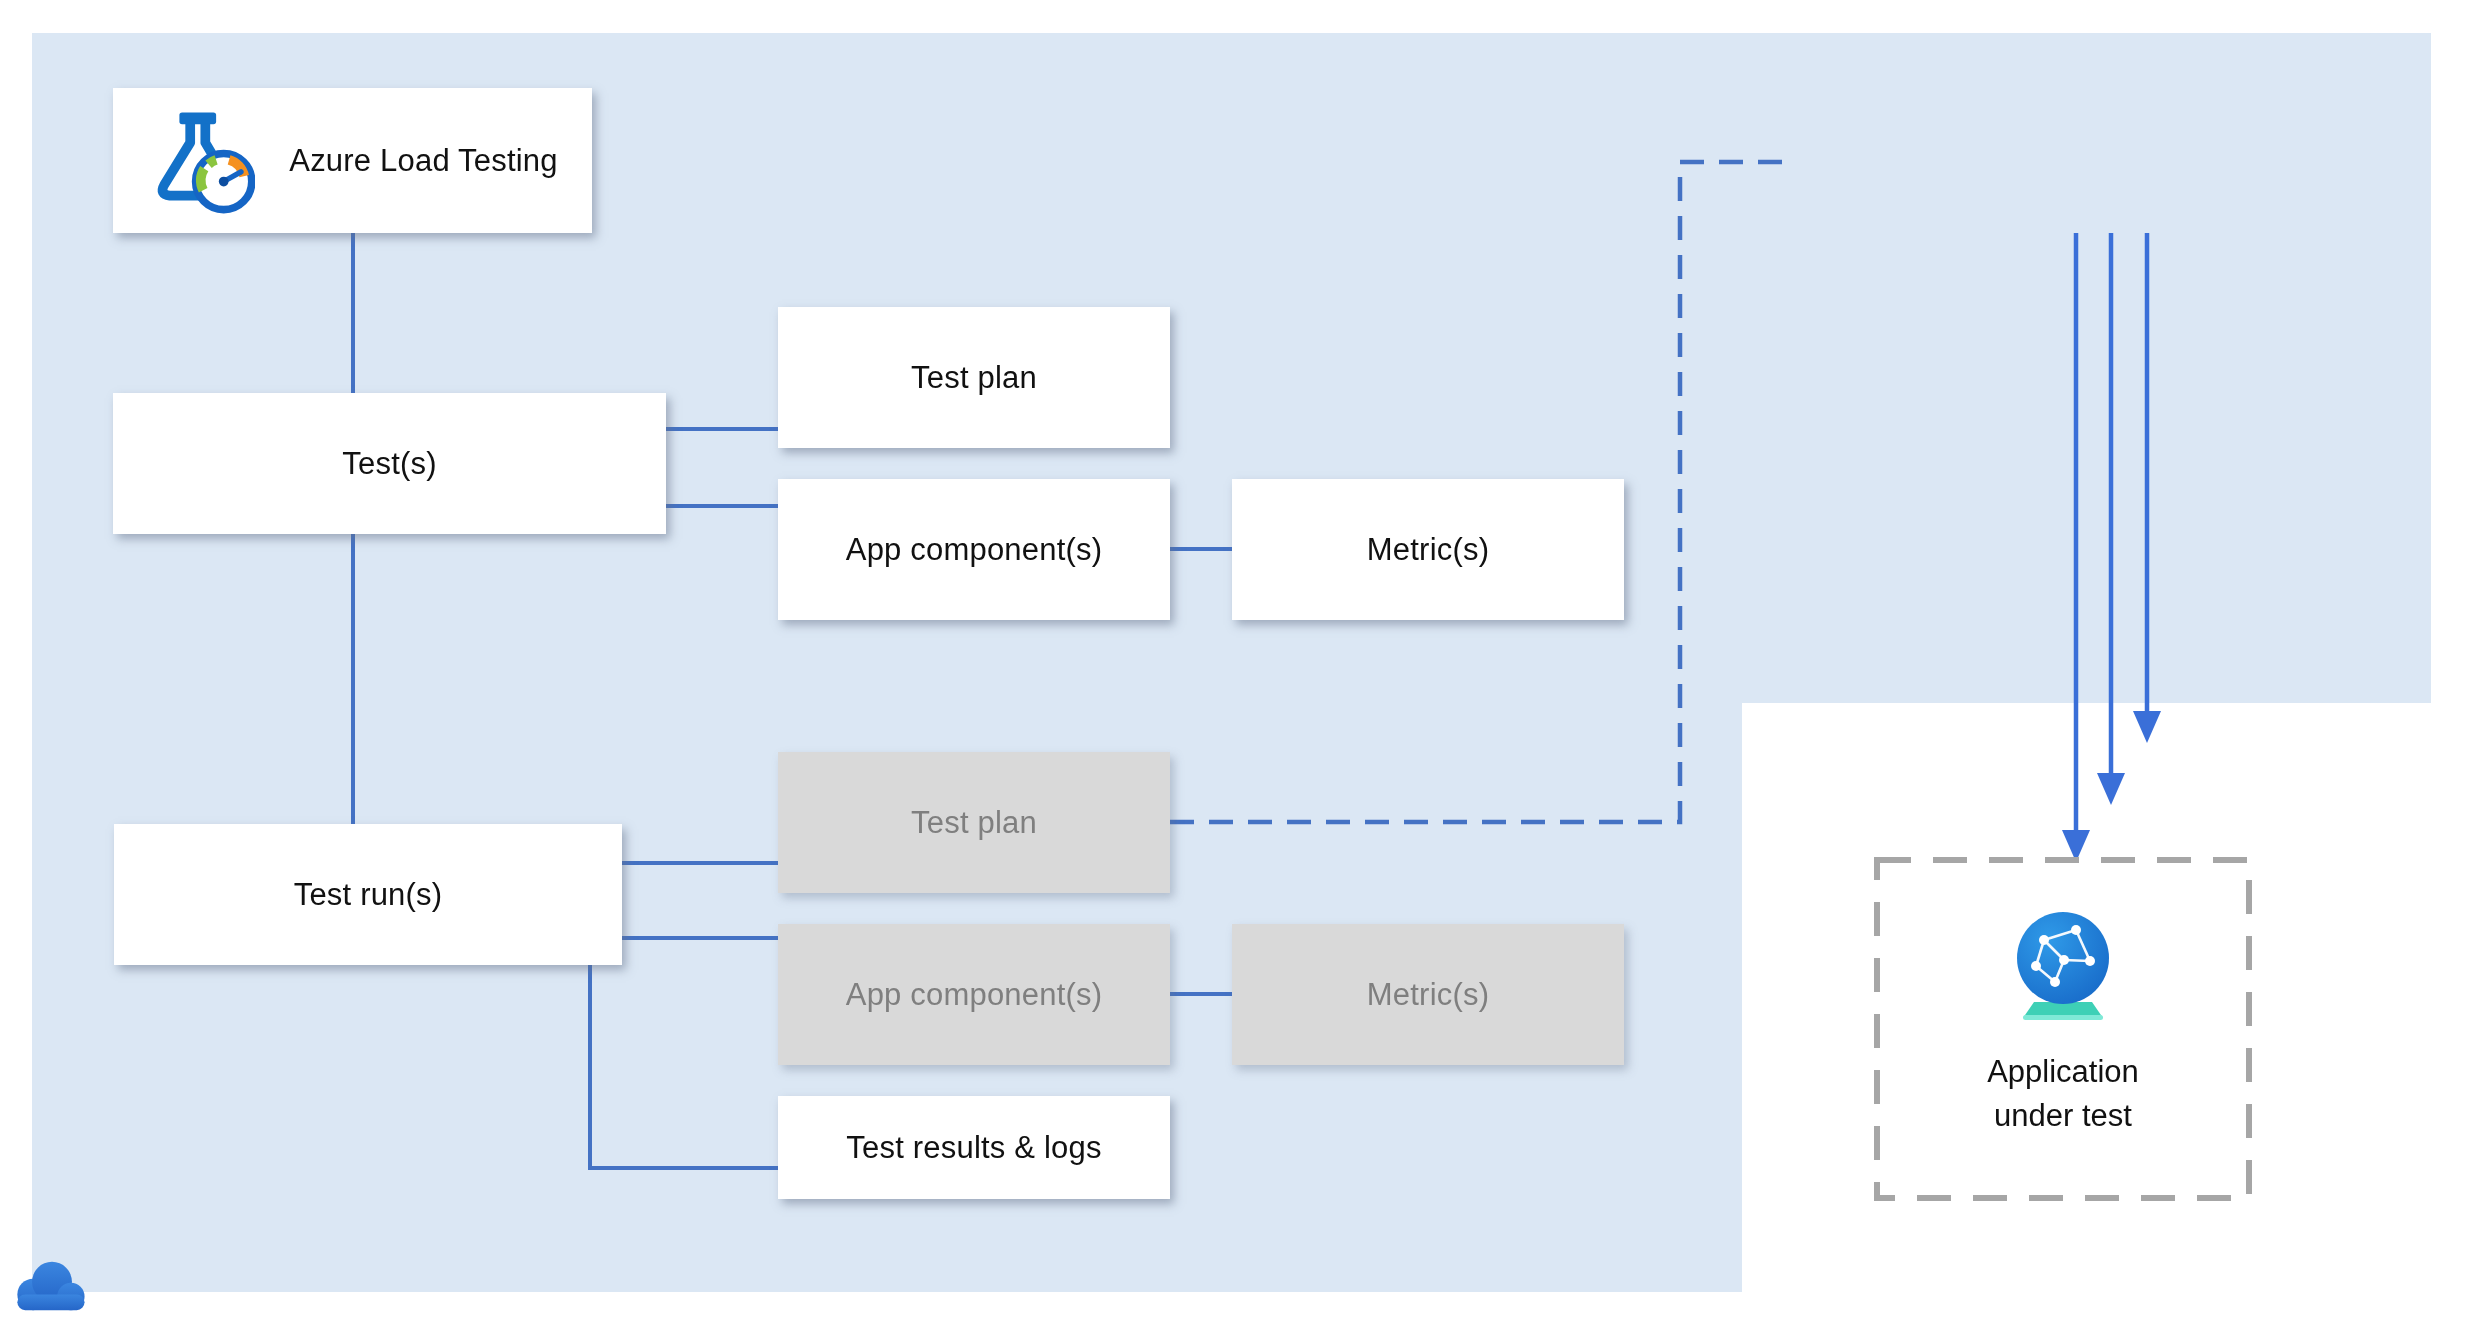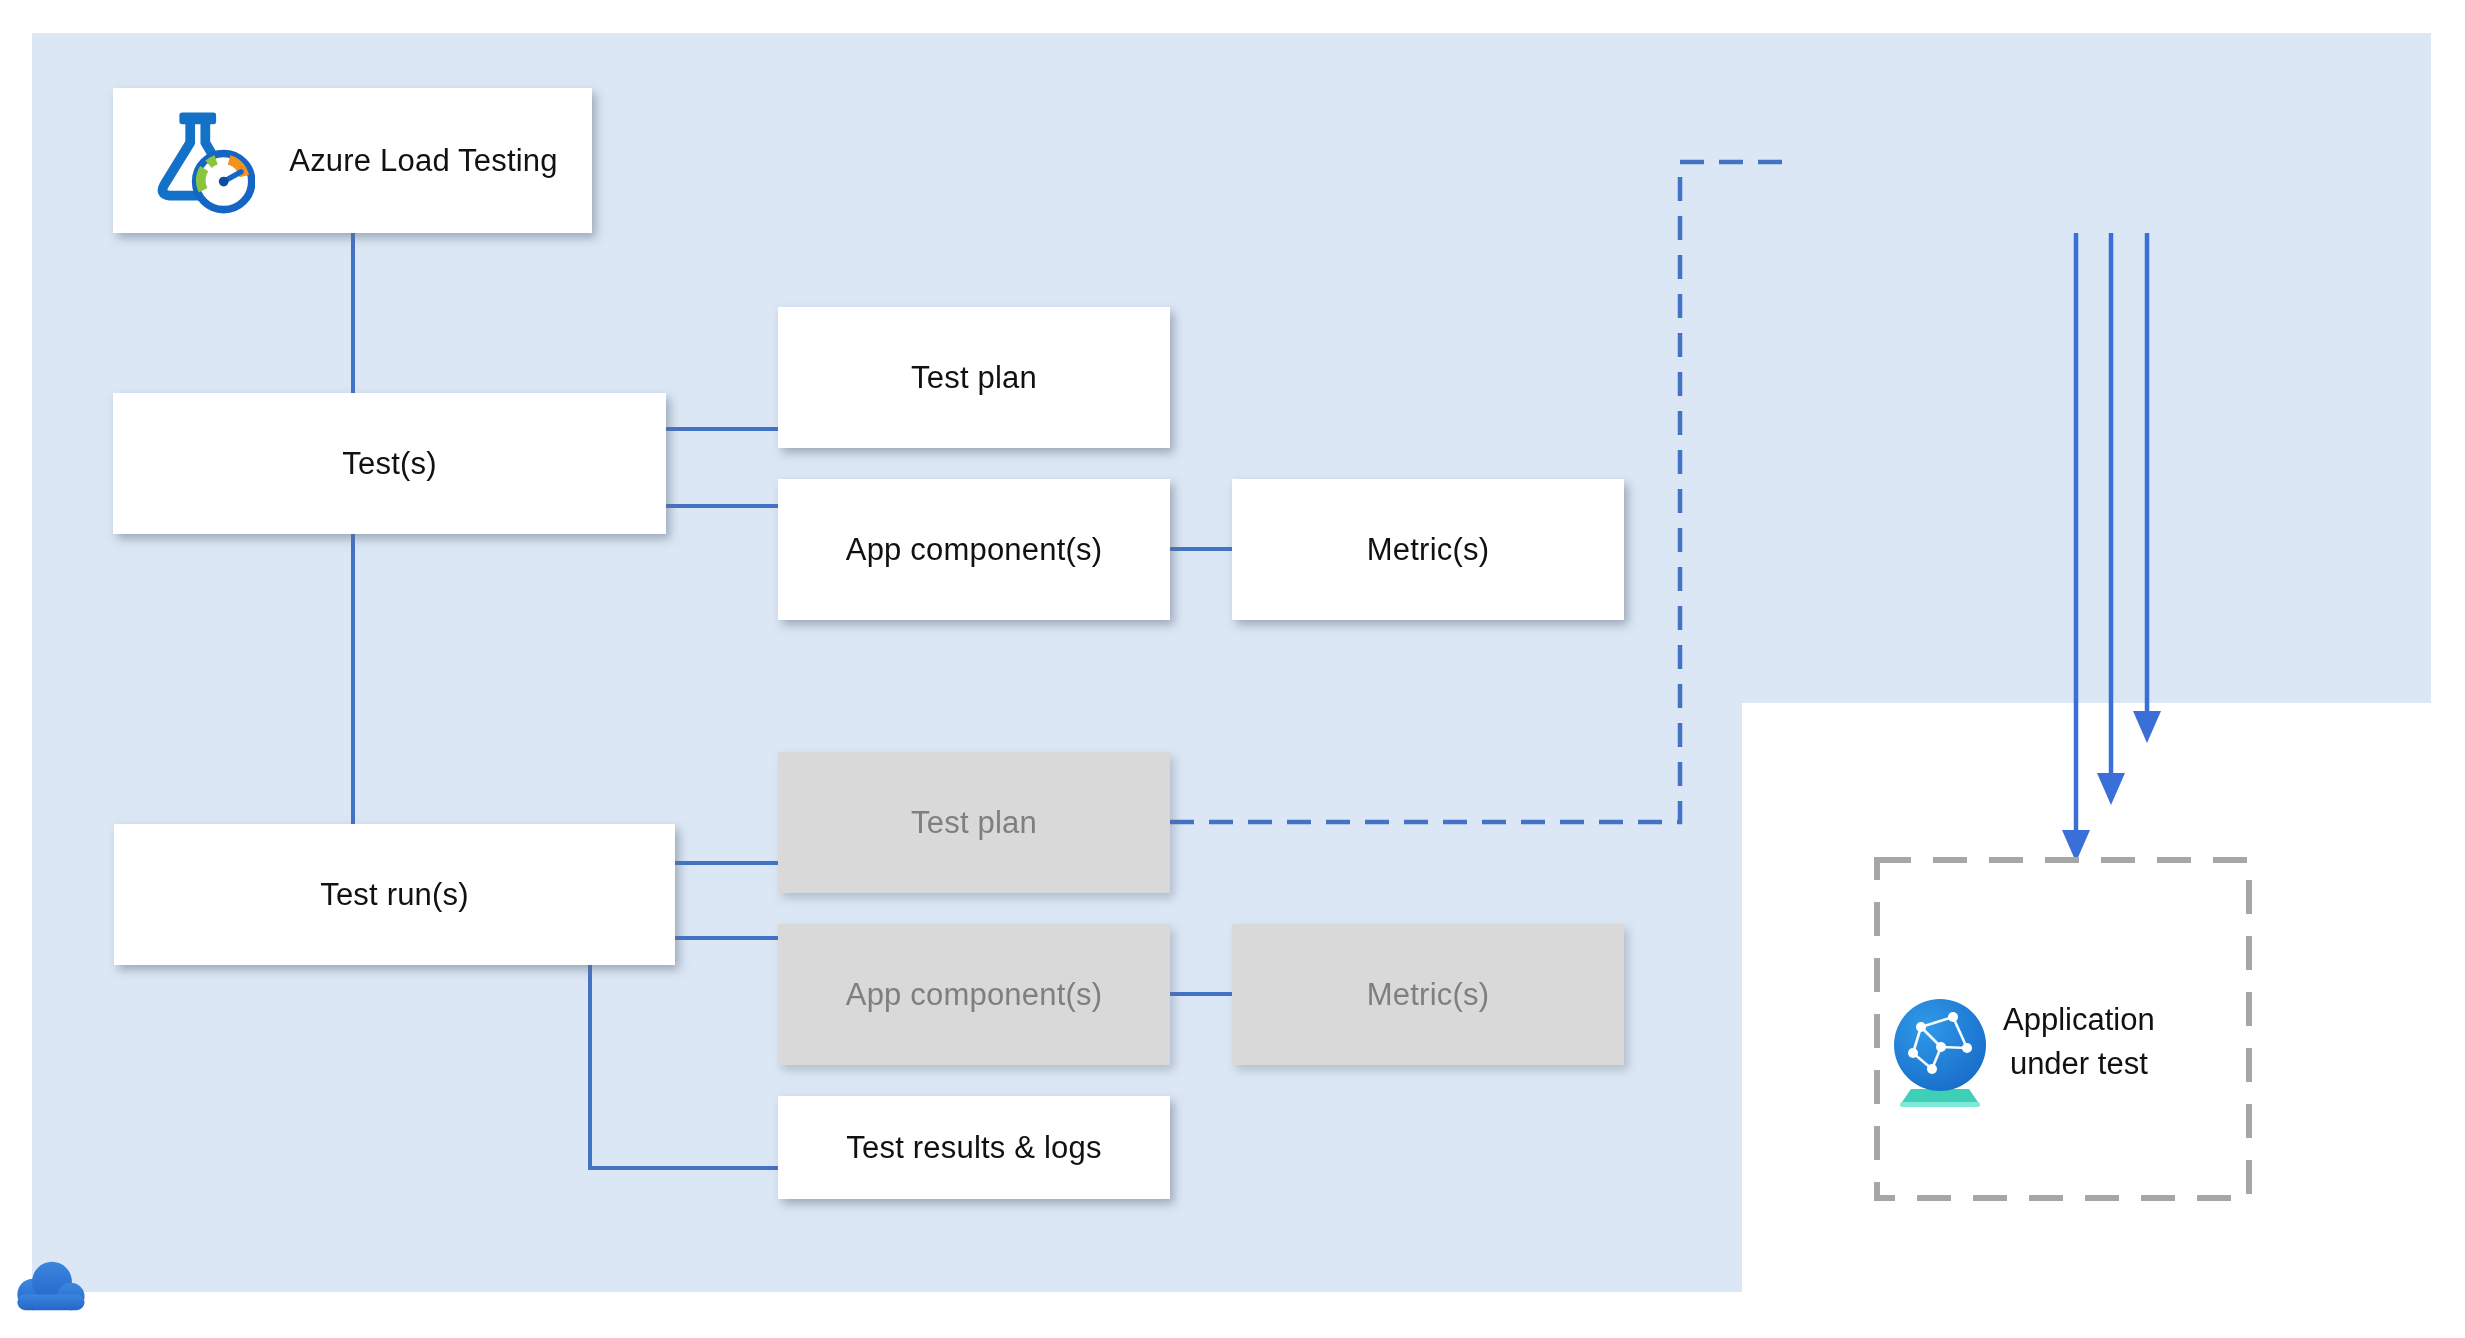--- a/index.html
+++ b/index.html
@@ -26,21 +26,21 @@
     box-shadow:4px 5px 9px rgba(100,112,135,0.50);
     display:flex;align-items:center;justify-content:center;
     font-size:31px;color:#111111;letter-spacing:0.2px;
   }
   .box.gray{background:#d9d9d9;color:#7f7f7f;box-shadow:4px 5px 9px rgba(100,112,135,0.35);}
   .box .label{text-align:center;}
   .iconbox{justify-content:flex-start;}
   .iconbox .label{flex:1;text-align:center;}
   .dashedbox{
     position:absolute;left:1877px;top:860px;width:372px;height:338px;
-    display:flex;flex-direction:row;align-items:center;
+    display:flex;flex-direction:column;align-items:center;
   }
   .dashedbox .label{
     font-size:31px;color:#111111;line-height:44px;text-align:center;margin-top:26px;
   }
   .cloud{position:absolute;left:10px;top:1254px;width:84px;height:64px;}
 </style>
 </head>
 <body>
 
 <div id="stage">
@@ -90,21 +90,21 @@
       <circle cx="71" cy="69" r="4.5" fill="#0d4ea0"></circle>
     </svg>
     <span class="label">Azure Load Testing</span>
   </div>
 
 
   <div class="box" style="left:113px;top:393px;width:553px;height:141px;">
     <span class="label">Test(s)</span>
   </div>
 
-  <div class="box" style="left:114px;top:824px;width:561px;height:141px;">
+  <div class="box" style="left:114px;top:824px;width:508px;height:141px;">
     <span class="label">Test run(s)</span>
   </div>
 
   <div class="box" style="left:778px;top:307px;width:392px;height:141px;">
     <span class="label">Test plan</span>
   </div>
 
   <div class="box" style="left:778px;top:479px;width:392px;height:141px;">
     <span class="label">App component(s)</span>
   </div>

